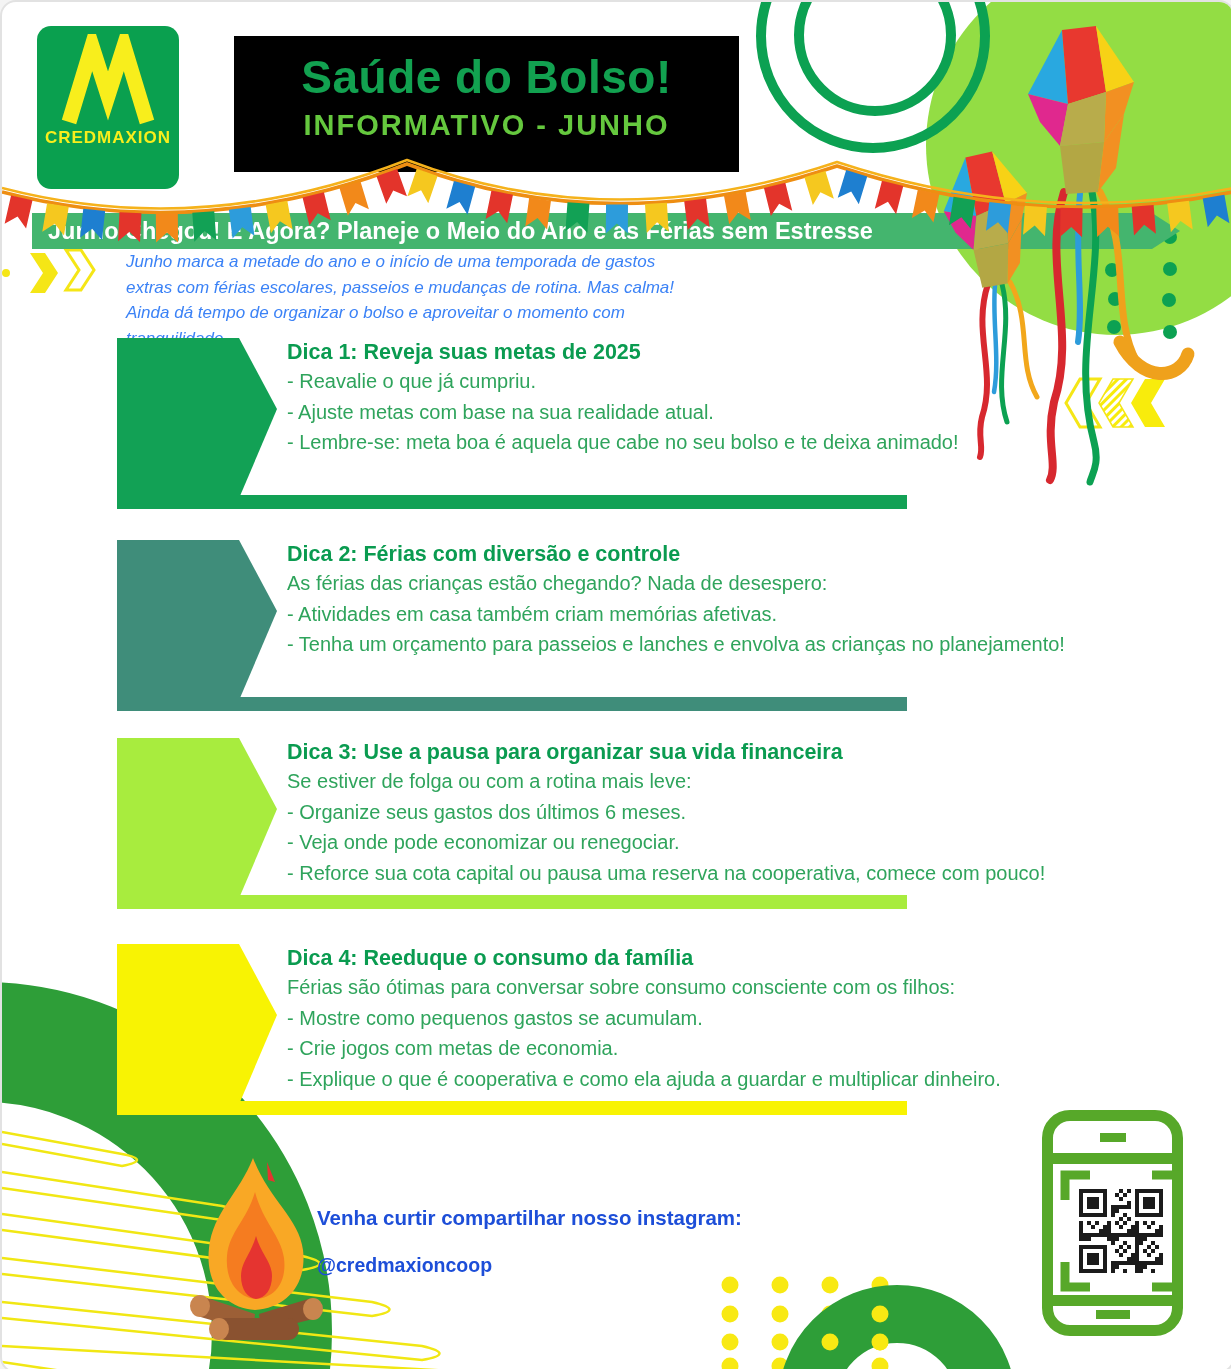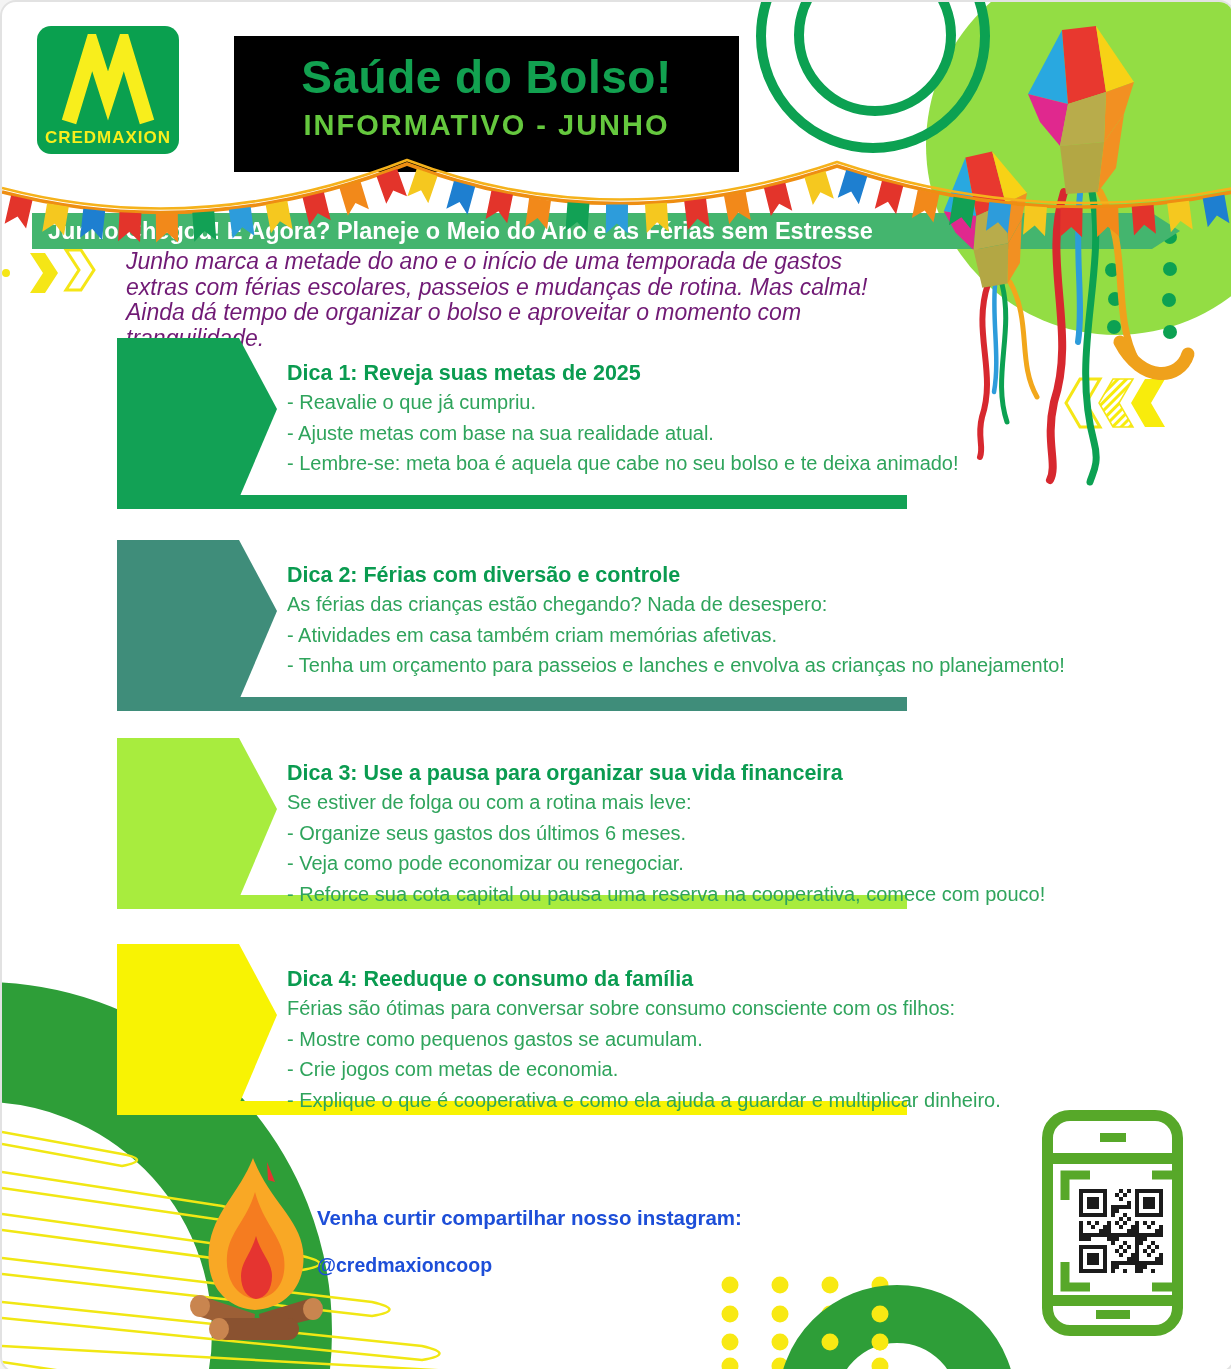--- a/index.html
+++ b/index.html
@@ -4,42 +4,42 @@
 <style>
   html,body{margin:0;padding:0;background:#f4f4f4;}
   .page{position:relative;width:1231px;height:1369px;background:#fff;border:2px solid #E2E2E2;
         border-radius:16px;overflow:hidden;font-family:"Liberation Sans",sans-serif;}
   .layer{position:absolute;left:0;top:0;}
   #bg-deco{z-index:1;}
   #balloons{z-index:3;}
   #bunting{z-index:4;}
 
   
-  .logo{position:absolute;left:35px;top:24px;width:142px;height:128px;background:#0AA04F;
+  .logo{position:absolute;left:35px;top:24px;width:142px;height:163px;background:#0AA04F;
         border-radius:14px;z-index:2;text-align:center;}
   .logo-word{color:#F8EE1C;font-weight:bold;font-size:17px;letter-spacing:1px;margin-top:-2px;}
   .title-banner{position:absolute;left:232px;top:28px;width:505px;height:136px;background:#000000;
         z-index:2;text-align:center;margin-top:6px;}
   .title-banner h1{margin:14px 0 0 0;font-size:46px;font-weight:bold;color:#12A150;letter-spacing:0.5px;}
   .title-banner h2{margin:5px 0 0 0;font-size:29px;font-weight:bold;color:#65C83E;letter-spacing:2px;}
 
   .headline{position:absolute;left:30px;top:211px;width:1148px;height:36px;background:#44B56E;z-index:2;
         clip-path:polygon(0 0,calc(100% - 28px) 0,100% 50%,calc(100% - 28px) 100%,0 100%);
         display:flex;align-items:center;}
   .headline span{color:#fff;font-weight:bold;font-size:23.5px;padding-left:16px;white-space:nowrap;}
 
-  .intro{position:absolute;left:124px;top:247px;z-index:5;color:#701a75;font-style:italic;
-        font-size:23px;line-height:25.5px;}
+  .intro{position:absolute;left:124px;top:247px;z-index:5;color:#3b82f6;font-style:italic;
+        font-size:17px;line-height:25.5px;}
 
   
   .dica{position:absolute;left:0;width:100%;height:175px;z-index:5;}
   .s1{top:336px;} .s2{top:538px;} .s3{top:736px;} .s4{top:942px;}
   .dica .arrow{position:absolute;left:115px;top:0;}
   .dica .bar{position:absolute;left:115px;top:157px;width:790px;height:14px;background:var(--accent);}
-  .dica .txt{position:absolute;left:285px;top:0;margin-top:21px;}
+  .dica .txt{position:absolute;left:285px;top:0;}
   .dica h3{margin:0;font-size:21.5px;font-weight:bold;color:#0A9B50;line-height:28px;}
   .dica p{margin:0;font-size:20px;color:#2FA45C;line-height:30.5px;white-space:nowrap;}
 
   
   .insta{position:absolute;left:315px;top:1204px;z-index:5;color:#1d4ed8;}
   .insta .l1{font-weight:bold;font-size:20.5px;}
   .insta .l2{font-weight:bold;font-size:19.5px;margin-top:24px;}
 
   .phone{position:absolute;left:1040px;top:1108px;width:119px;height:204px;z-index:5;
         border:11px solid #57A829;border-radius:28px;background:#fff;}
@@ -251,21 +251,21 @@
 
   <section class="dica s3" style="--accent: #A8EC3E;">
     <svg class="arrow" width="165" height="158" viewBox="0 0 165 158">
       <polygon points="0,0 122,0 160,71 123,158 0,158" fill="var(--accent)"></polygon>
       </svg>
     <div class="bar"></div>
     <div class="txt">
       <h3>Dica 3: Use a pausa para organizar sua vida financeira</h3>
       <p>Se estiver de folga ou com a rotina mais leve:</p>
       <p>- Organize seus gastos dos últimos 6 meses.</p>
-      <p>- Veja como pode economizar ou renegociar.</p>
+      <p>- Veja onde pode economizar ou renegociar.</p>
       <p>- Reforce sua cota capital ou pausa uma reserva na cooperativa, comece com pouco!</p>
     </div>
   </section>
 
   <section class="dica s4" style="--accent: #F8F303;">
     <svg class="arrow" width="165" height="158" viewBox="0 0 165 158">
       <polygon points="0,0 122,0 160,71 123,158 0,158" fill="var(--accent)"></polygon>
       </svg>
     <div class="bar"></div>
     <div class="txt">

